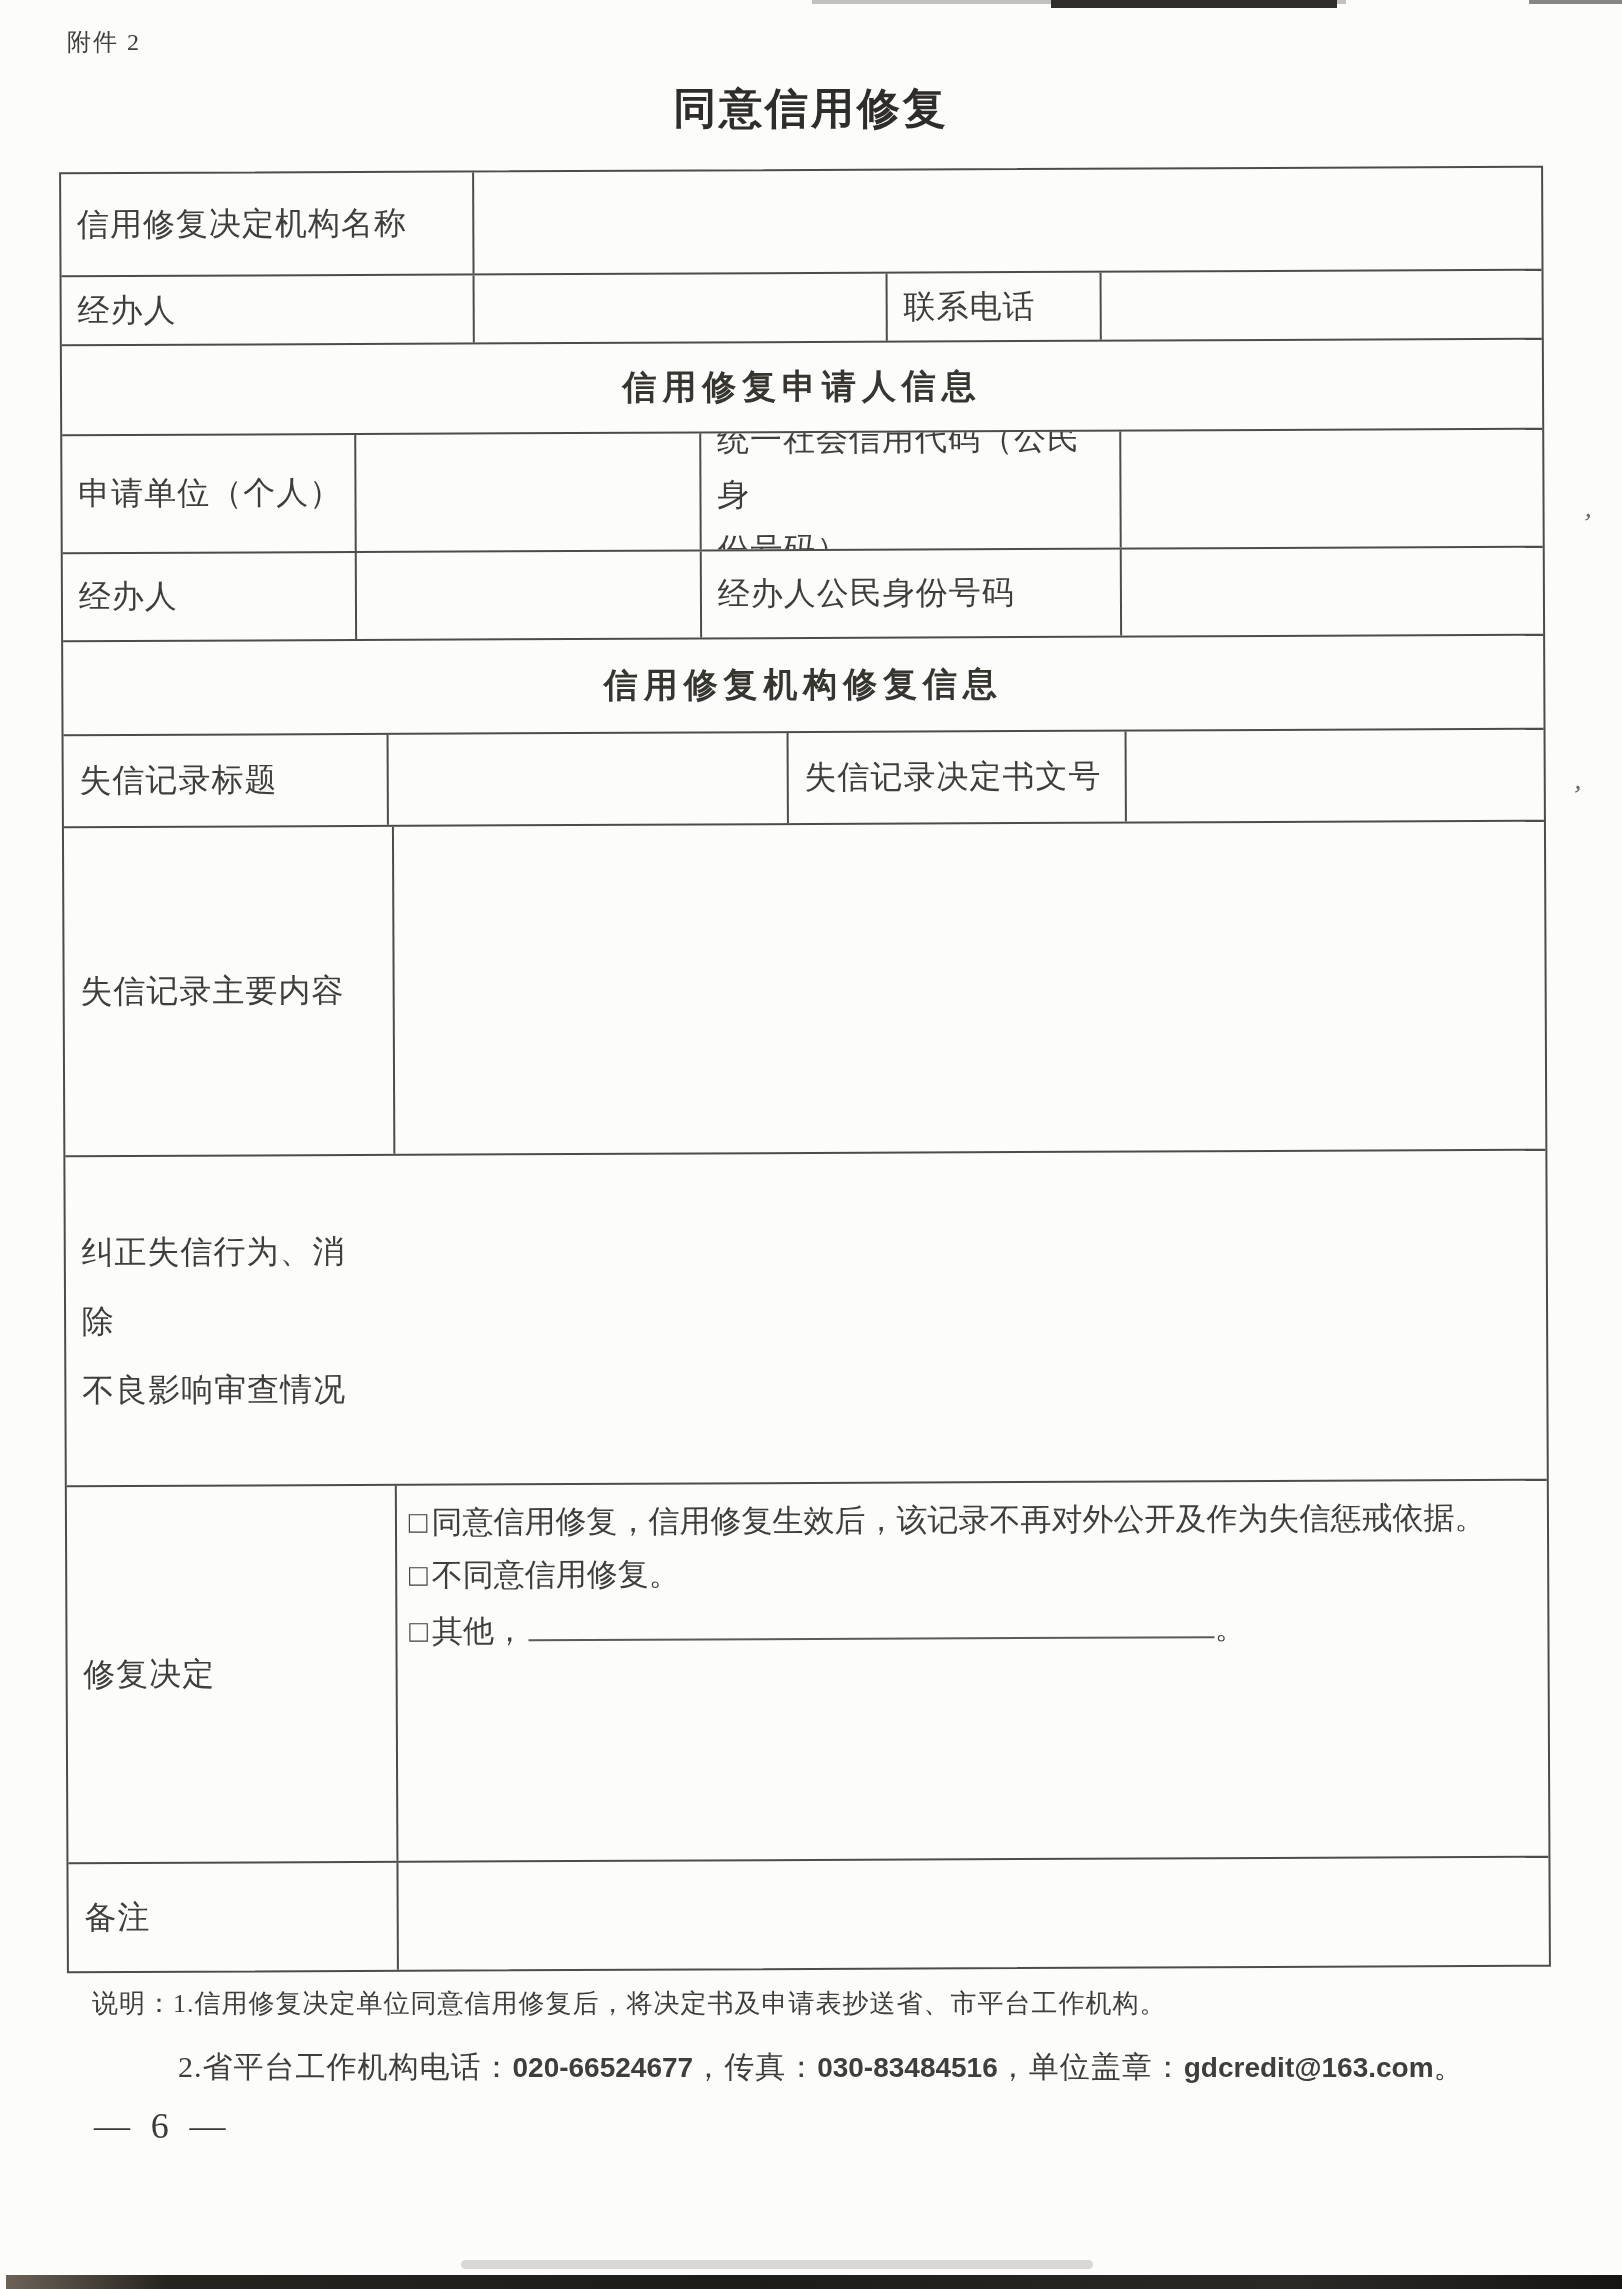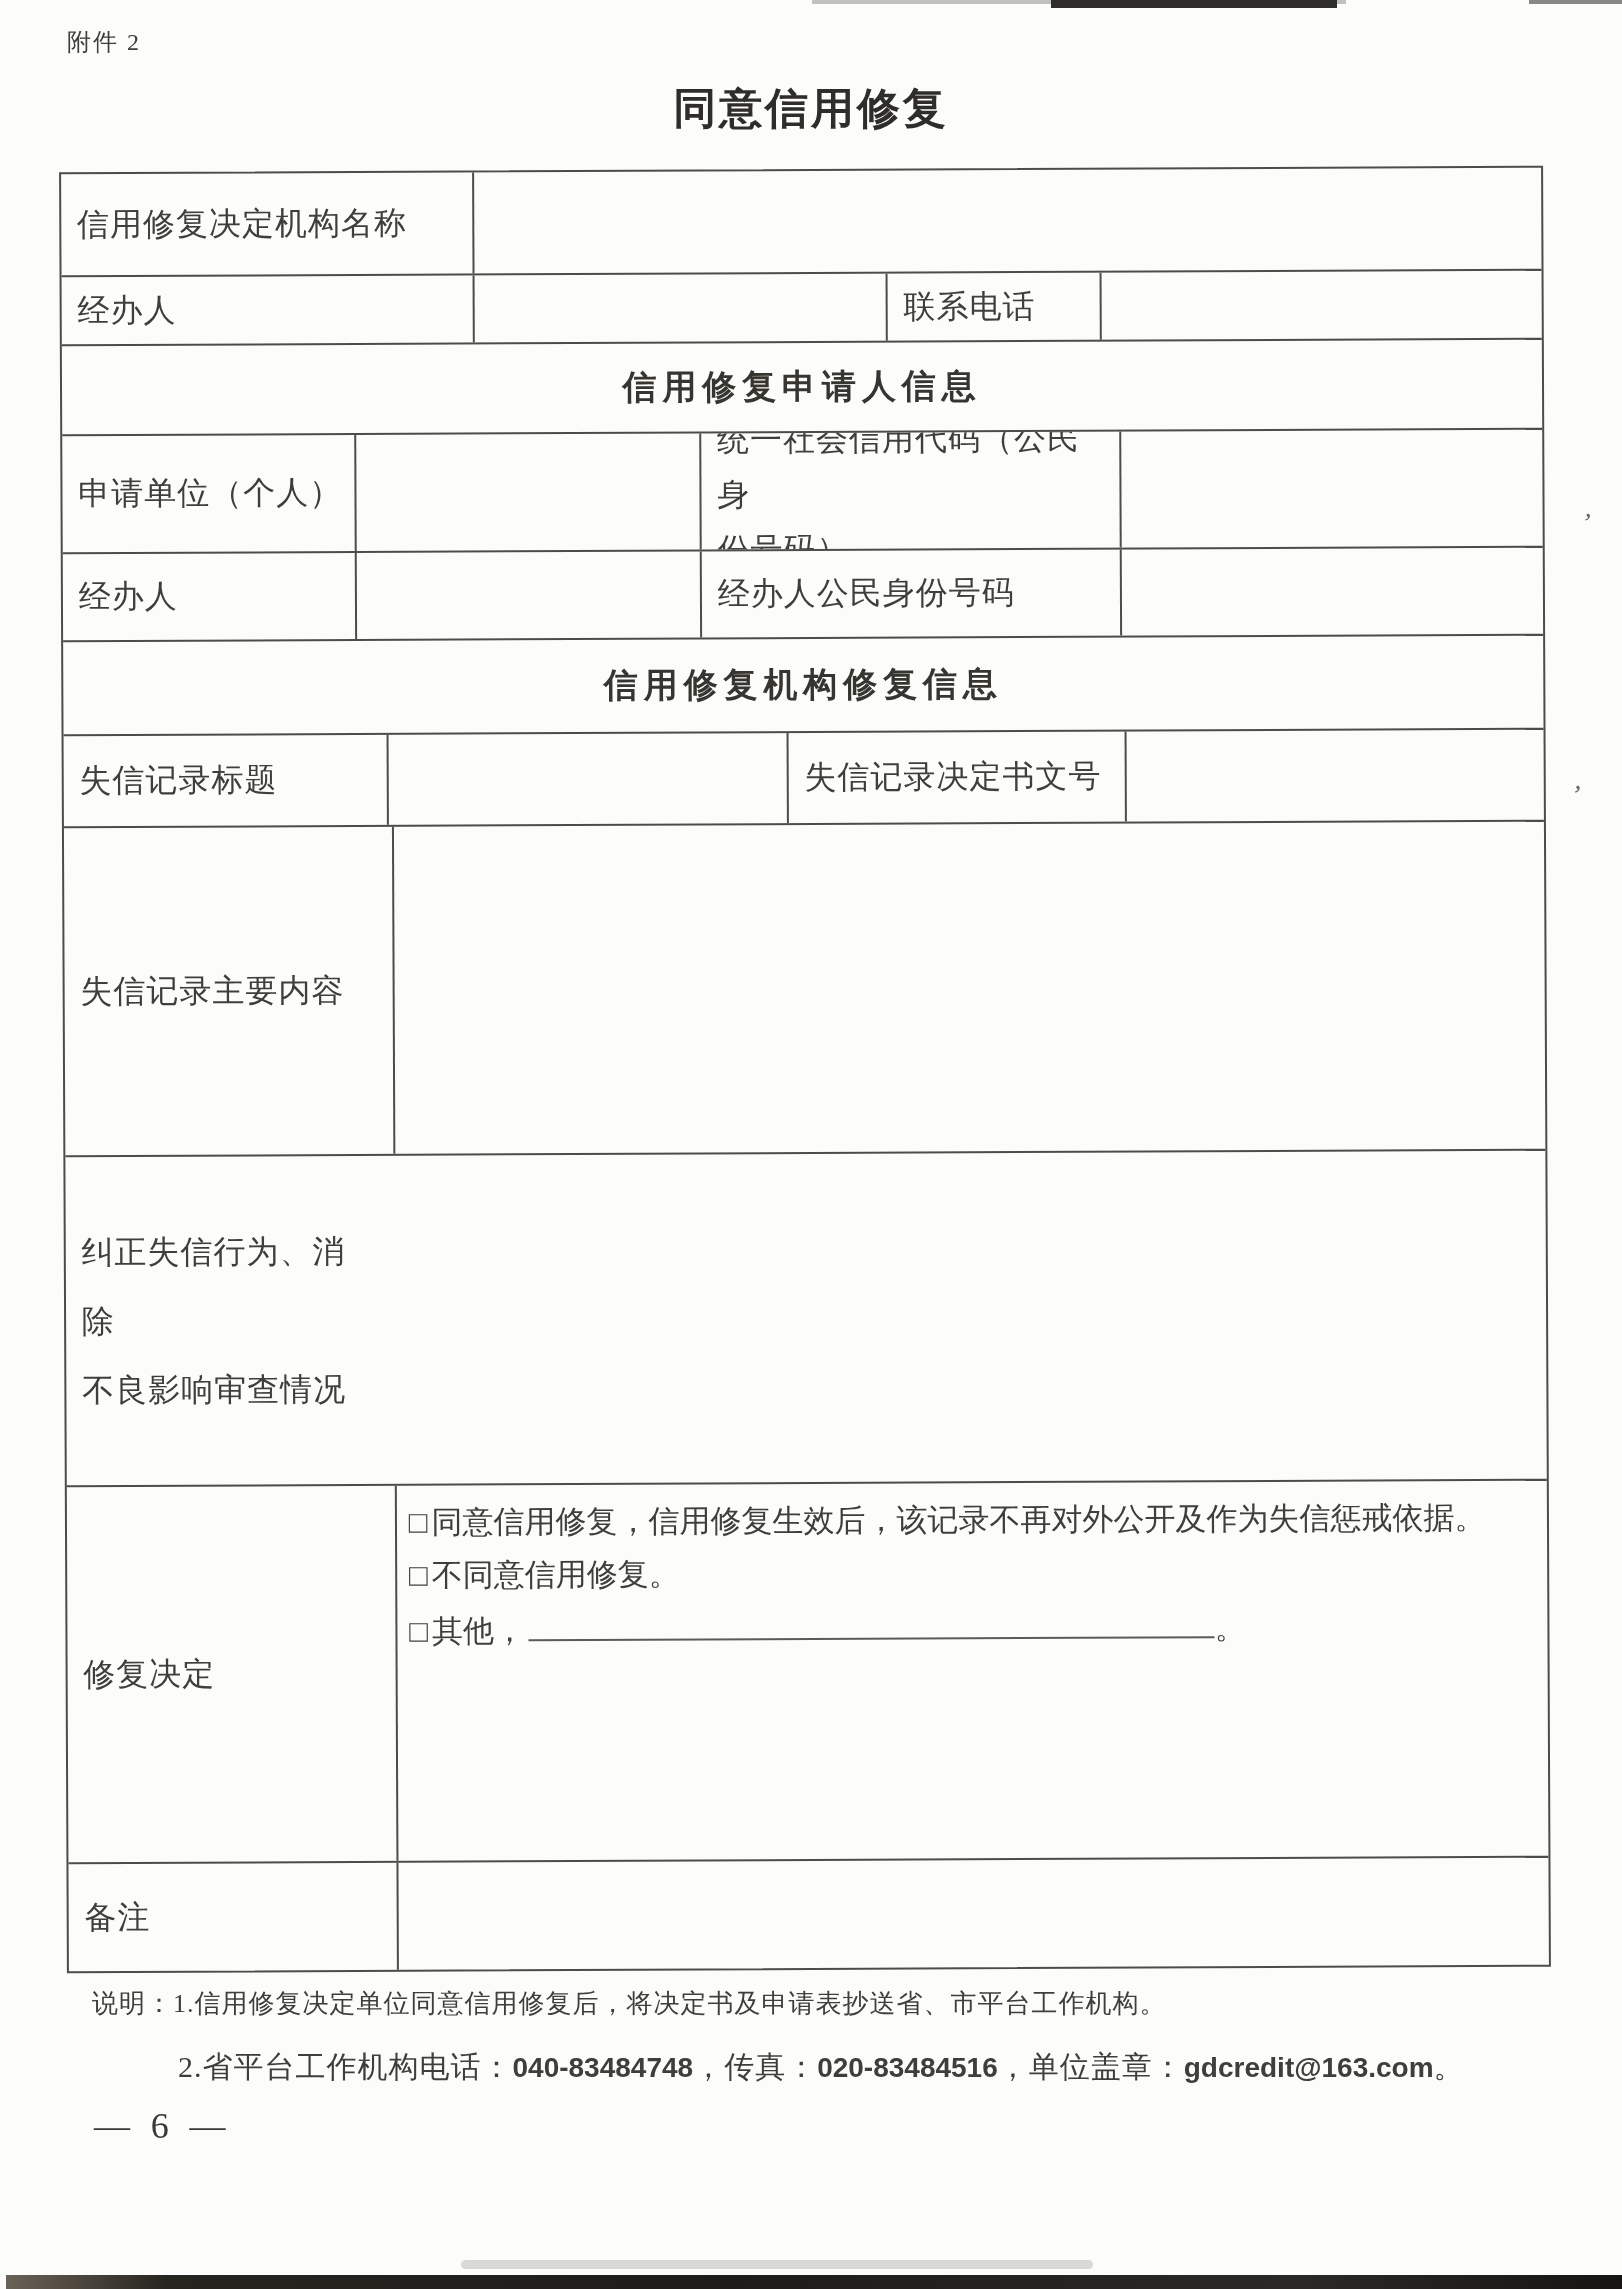--- a/index.html
+++ b/index.html
@@ -136,21 +136,21 @@
 
     <div class="trow r-i">
       <div class="tcell cfirst nowrap" style="width:328px">备注</div>
       <div class="tcell" style="flex:1"></div>
     </div>
 
   </div>
 
   <div class="note1">说明：1.信用修复决定单位同意信用修复后，将决定书及申请表抄送省、市平台工作机构。</div>
   <div class="note2">
-    <span>2.省平台工作机构电话：</span><span class="digits">040-83484748</span><span>，传真：</span><span class="digits">020-83484516</span><span>，单位盖章：</span><span class="digits">gdcredit@163.com</span><span>。</span>
+    <span>2.省平台工作机构电话：</span><span class="digits">020-66524677</span><span>，传真：</span><span class="digits">030-83484516</span><span>，单位盖章：</span><span class="digits">gdcredit@163.com</span><span>。</span>
   </div>
   <div class="pagenum">— 6 —</div>
 
   <div class="art art-top1"></div>
   <div class="art art-top2"></div>
   <div class="art art-top3"></div>
   <div class="art art-smudge"></div>
   <div class="art art-bottom"></div>
   <div class="art art-q art-q1">’</div>
   <div class="art art-q art-q2">’</div>

